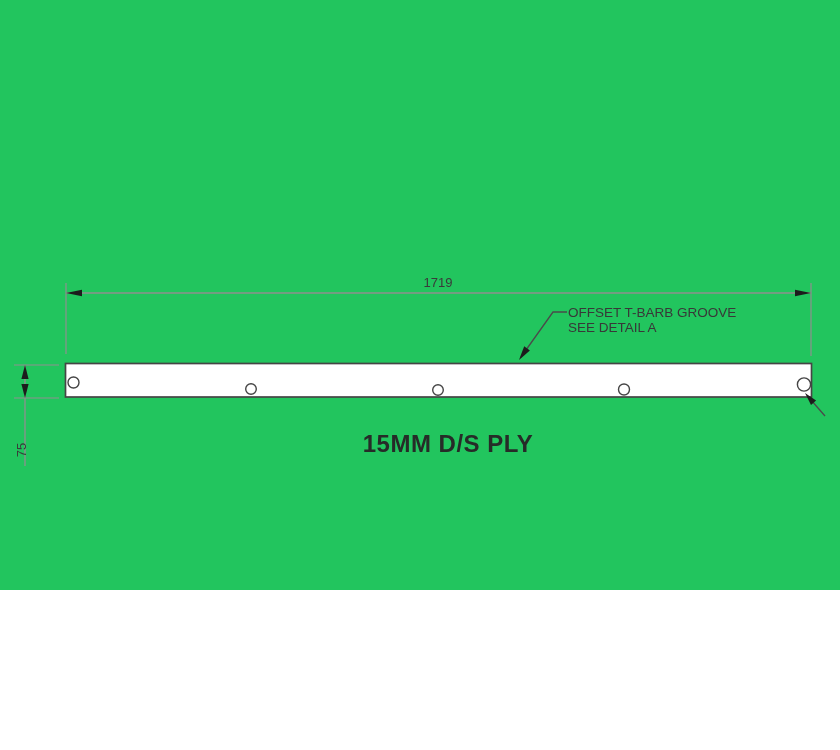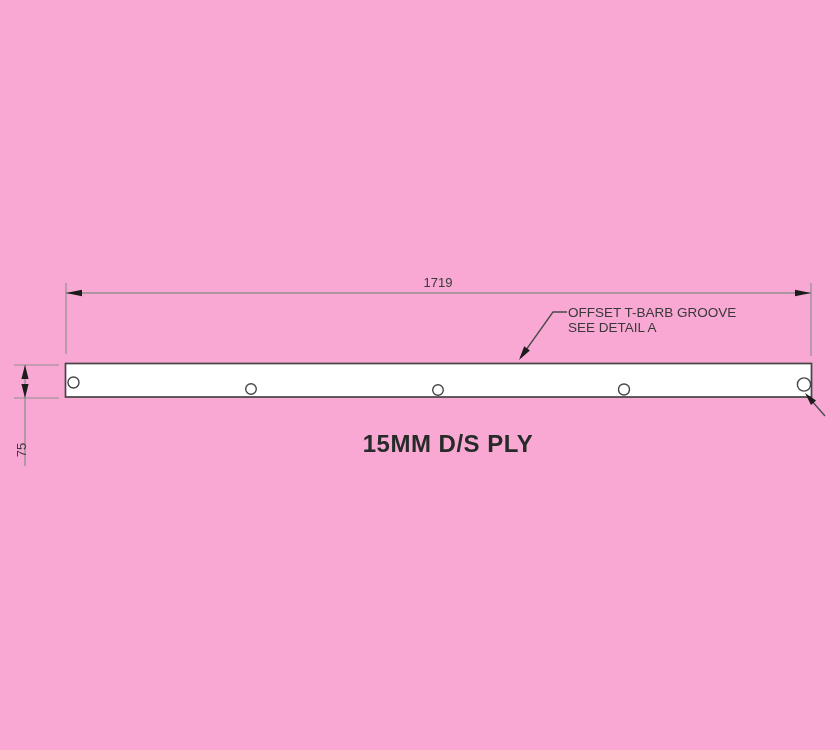--- a/index.html
+++ b/index.html
@@ -3,22 +3,22 @@
 <meta charset="utf-8">
 <style>
   html, body {
     margin: 0;
     padding: 0;
     background: #ffffff;
   }
   .canvas {
     position: relative;
     width: 840px;
-    height: 750px;
-    background: #f9a8d4;
+    height: 590px;
+    background: #22c55e;
     overflow: hidden;
     font-family: "Liberation Sans", "DejaVu Sans", sans-serif;
   }
   svg.drawing {
     position: absolute;
     left: 0;
     top: 0;
   }
   .dim-text {
     font-family: "Liberation Sans", "DejaVu Sans", sans-serif;

